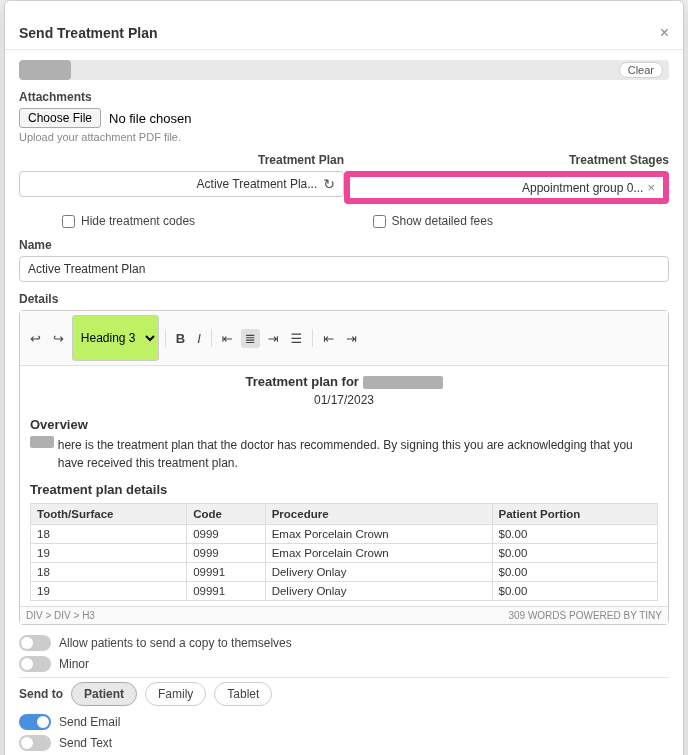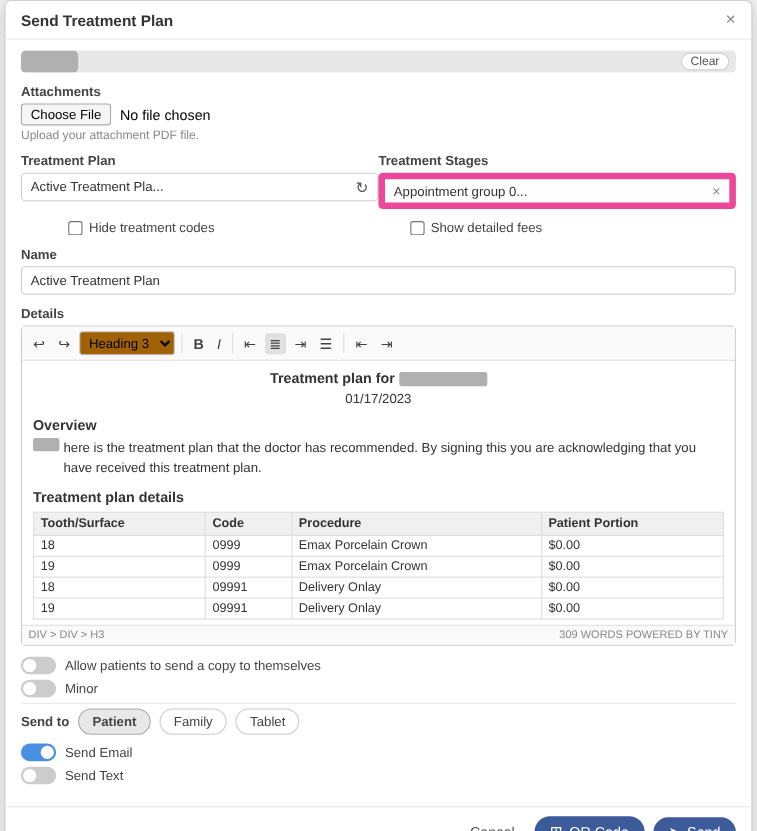--- a/index.html
+++ b/index.html
@@ -19,21 +19,21 @@
       width: 680px;
       min-height: 745px;
       position: relative;
       padding: 0;
       box-shadow: 0 4px 20px rgba(0,0,0,0.15);
     }
     .modal-header {
       display: flex;
       justify-content: space-between;
       align-items: center;
-      padding: 10px 14px 8px;
+      padding: 24px 14px 8px;
       border-bottom: 1px solid #e8e8e8;
     }
     .modal-title {
       font-size: 14px;
       font-weight: 600;
       color: #333;
     }
     .close-btn {
       background: none;
       border: none;
@@ -101,20 +101,21 @@
     .file-hint {
       font-size: 11px;
       color: #888;
       margin-bottom: 10px;
     }
     
     .two-col-row {
       display: grid;
       grid-template-columns: 1fr 1fr;
       margin-bottom: 10px;
+      text-align: right;
     }
     .field-group label {
       display: block;
       font-size: 12px;
       font-weight: 600;
       color: #444;
       margin-bottom: 4px;
     }
     .select-with-icon {
       display: flex;
@@ -213,23 +214,23 @@
       border: none;
       cursor: pointer;
       padding: 2px 4px;
       font-size: 13px;
       color: #444;
       border-radius: 3px;
     }
     .toolbar-btn.active { background: #e0e0e0; }
     .toolbar-select {
       border: 1px solid #ccc;
-      background: #a16207;
+      background: #bef264;
       border-radius: 3px;
-      padding: 2px 4px;
+      padding: 14px 4px;
       font-size: 12px;
       cursor: pointer;
     }
     .toolbar-separator {
       width: 1px;
       height: 18px;
       background: #ddd;
       margin: 0 2px;
     }
     .editor-content {

